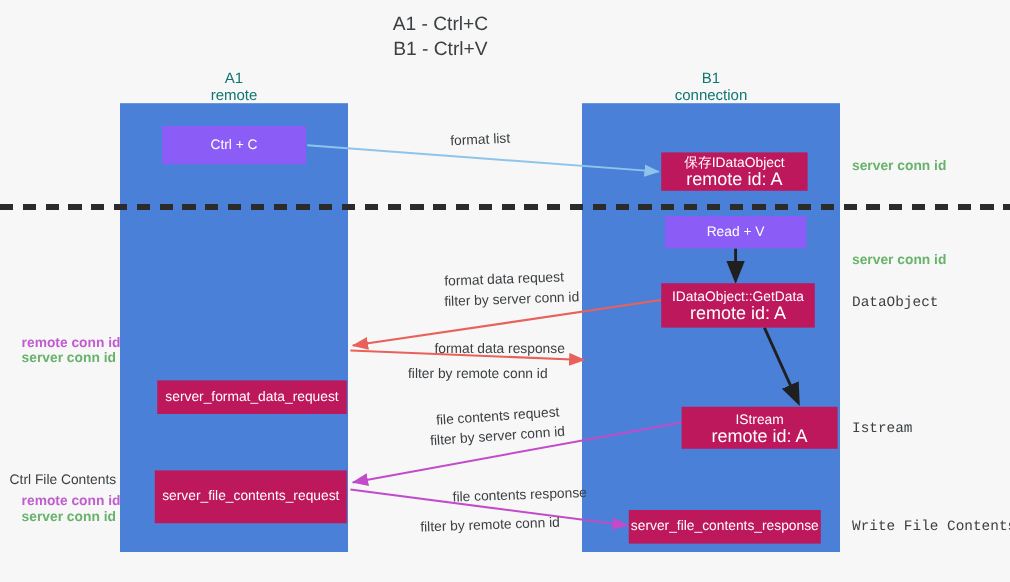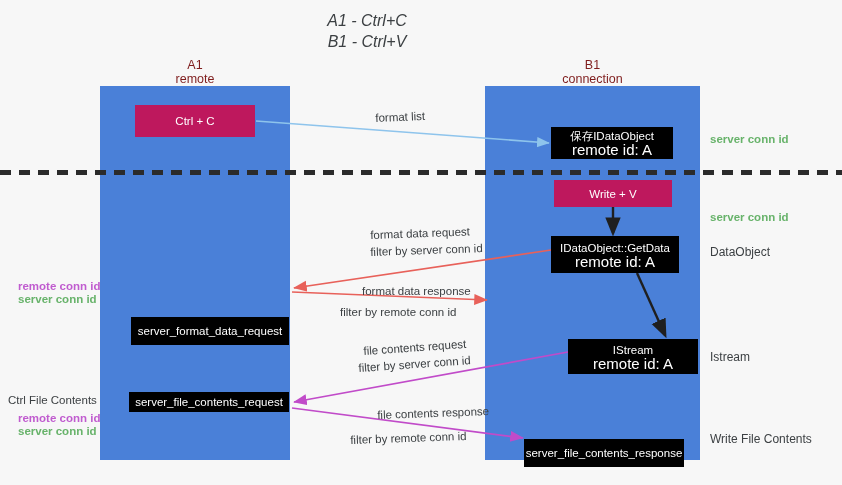--- a/index.html
+++ b/index.html
@@ -8,51 +8,51 @@
     background:#f7f7f7;
     font-family:"Liberation Sans", sans-serif;
     color:#3c4043;
     overflow:hidden;
   }
   #stage{position:relative;width:842px;height:485px;}
 
   
   .title{
     position:absolute;left:0;top:10px;width:734px;
-    text-align:center;font-size:16px;line-height:21px;color:#3c4043;font-style:italic;
+    text-align:center;font-size:16px;line-height:21px;color:#3c4043;
   }
 
   
-  .col-head{position:absolute;text-align:center;font-size:12.5px;line-height:14px;color:#7f1d1d;}
+  .col-head{position:absolute;text-align:center;font-size:12.5px;line-height:14px;color:#0f766e;}
 
   
   .lane{position:absolute;background:#4a80d8;}
 
   
   .box{
     position:absolute;
     display:flex;flex-direction:column;align-items:center;justify-content:center;
     color:#ffffff;font-size:11.5px;line-height:14px;text-align:center;
     box-sizing:border-box;
   }
   .box .l2{font-size:15px;}
-  .green{background:#be185d;}
-  .orange{background:#000000;}
+  .green{background:#8b5cf6;}
+  .orange{background:#be185d;}
 
   
   .divider{
     position:absolute;left:0;top:170px;width:842px;height:5px;
     background:repeating-linear-gradient(to right,#2b2b2b 0px,#2b2b2b 11px,rgba(0,0,0,0) 11px,rgba(0,0,0,0) 19px);
   }
 
   
   .lbl{position:absolute;font-size:11.5px;line-height:14px;color:#3c4043;white-space:nowrap;}
   .lbl.green-t{color:#68b36b;font-weight:bold;}
   .lbl.pink-t{color:#c05ccf;font-weight:bold;}
-  .lbl.right{font-size:12px;color:#3c4043;}
+  .lbl.right{font-size:12px;color:#3c4043;font-family:Liberation Mono, monospace;}
   .rot{transform-origin:left top;}
 
   svg.arrows{position:absolute;left:0;top:0;width:842px;height:485px;pointer-events:none;}
 </style>
 </head>
 <body>
 
 <div id="stage">
 
   <div class="title">
@@ -108,43 +108,43 @@
   <div class="box green" style="left:135px;top:105px;width:120px;height:32px;">
     <div>Ctrl + C</div>
   </div>
 
   <div class="box orange" style="left:551px;top:127px;width:122px;height:32px;">
     <div>保存IDataObject</div>
     <div class="l2">remote id: A</div>
   </div>
 
   <div class="box green" style="left:554px;top:180px;width:118px;height:27px;">
-    <div>Write + V</div>
+    <div>Read + V</div>
   </div>
 
   <div class="box orange" style="left:551px;top:236px;width:128px;height:37px;">
     <div>IDataObject::GetData</div>
     <div class="l2">remote id: A</div>
   </div>
 
   <div class="box orange" style="left:131px;top:277px;width:158px;height:28px;margin-top:40px;">
     <div>server_format_data_request</div>
   </div>
 
 
   <div class="box orange" style="left:568px;top:339px;width:130px;height:35px;">
     <div>IStream</div>
     <div class="l2">remote id: A</div>
   </div>
 
-  <div class="box orange" style="left:129px;top:392px;width:160px;height:20px;">
+  <div class="box orange" style="left:129px;top:392px;width:160px;height:44px;">
     <div>server_file_contents_request</div>
   </div>
 
-  <div class="box orange" style="left:524px;top:439px;width:160px;height:28px;">
+  <div class="box orange" style="left:524px;top:425px;width:160px;height:28px;">
     <div>server_file_contents_response</div>
   </div>
 
   <div class="lbl rot" style="left:375px;top:111px;transform:rotate(-2.5deg);">format list</div>
 
   <div class="lbl rot" style="left:370px;top:228px;transform:rotate(-2deg);">format data request</div>
   <div class="lbl rot" style="left:370px;top:245px;transform:rotate(-2deg);">
     <span>filter by </span><span class="green-t">server conn id</span>
   </div>
 

